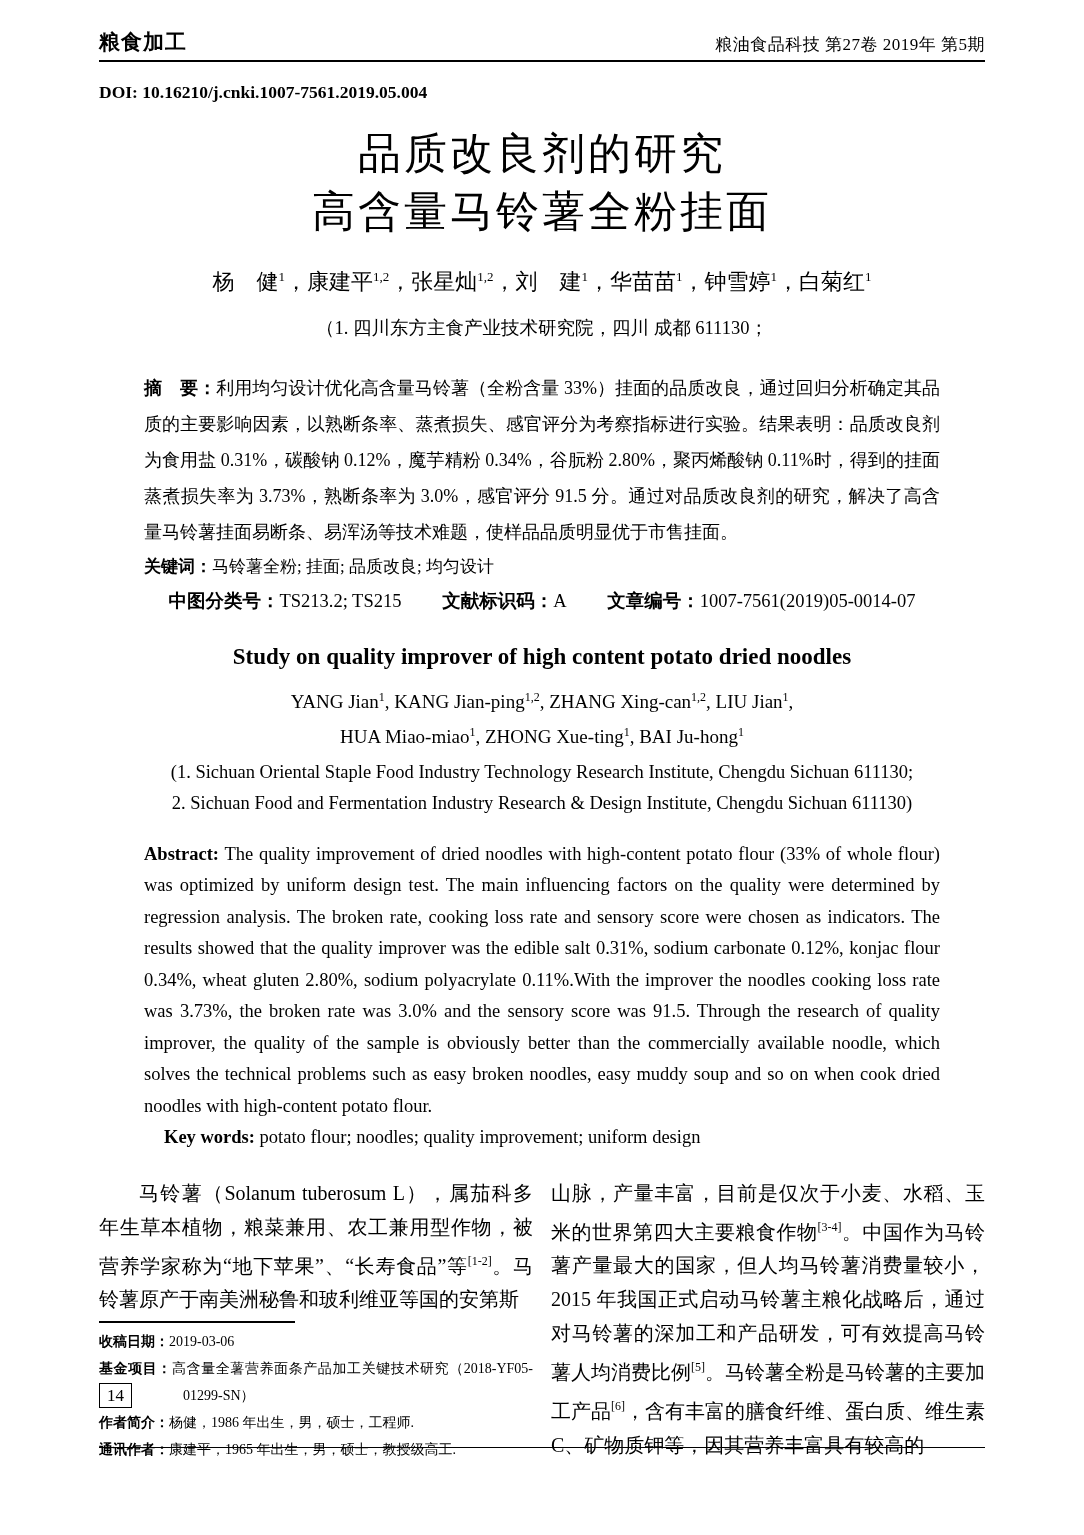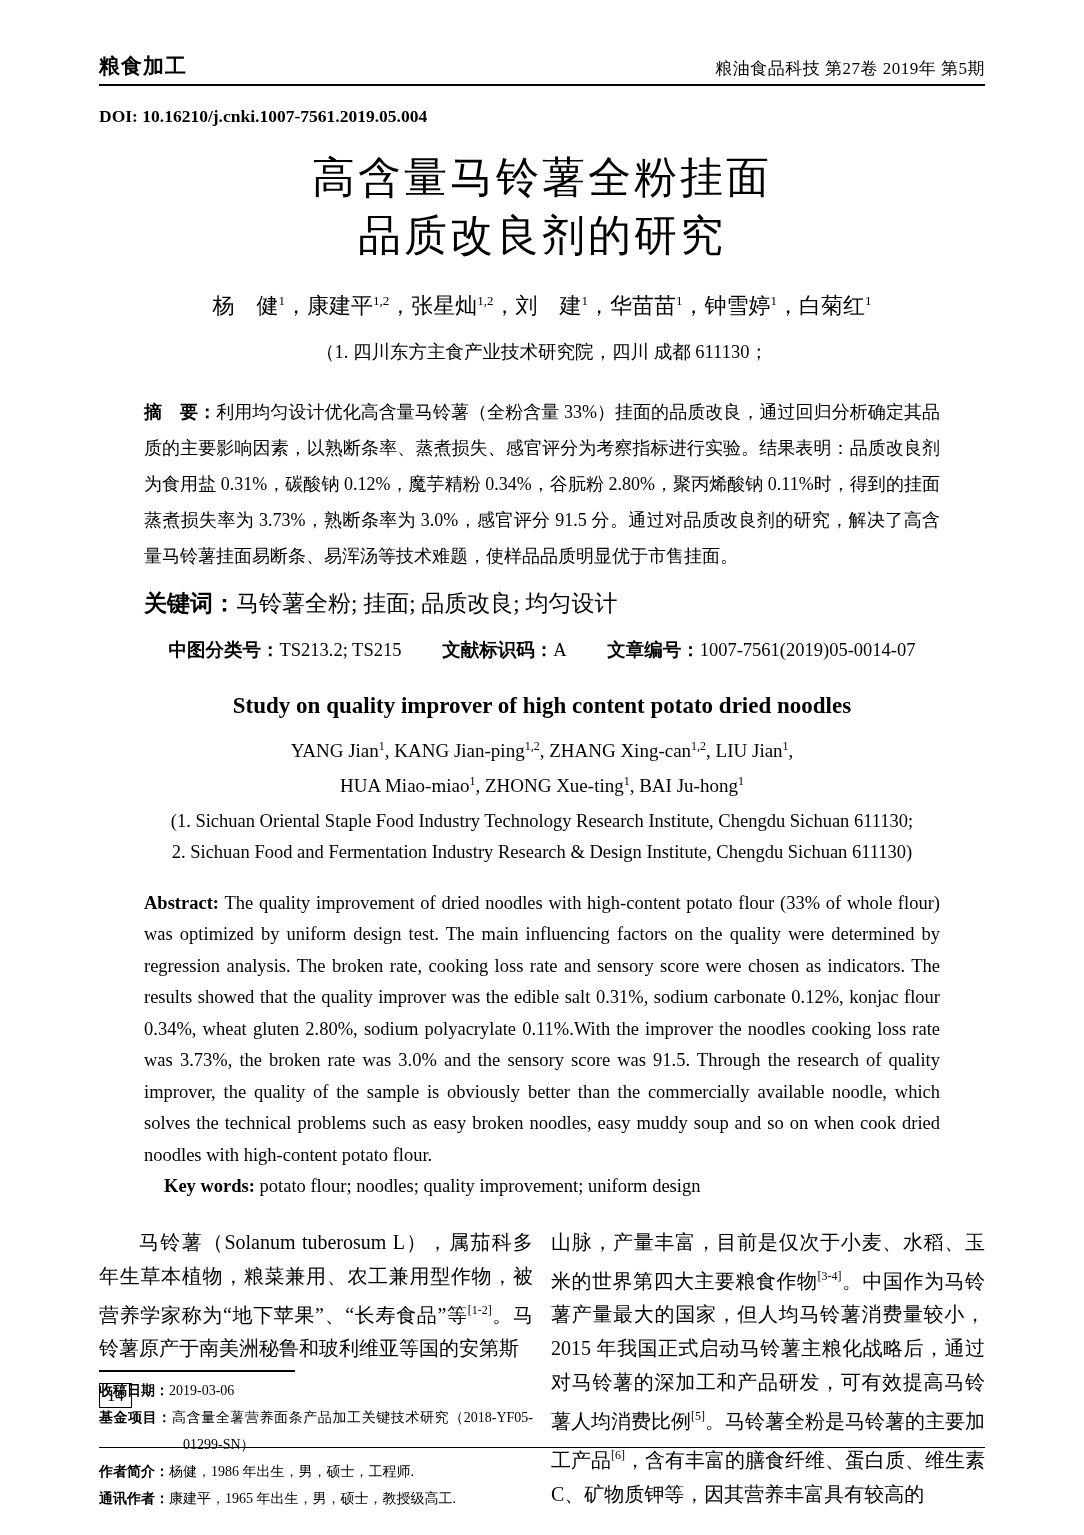--- a/index.html
+++ b/index.html
@@ -1,40 +1,40 @@
 <!DOCTYPE html>
 <html><head>
 <meta charset="utf-8">
 <style>
   html,body { margin:0; padding:0; background:#888; }
   .page {
     position:relative; width:1084px; height:1535px; margin:0 auto;
     background:#ffffff; color:#000;
     font-family:"Liberation Serif","DejaVu Serif",serif;
-    padding:52px 99px 0; box-sizing:border-box; overflow:hidden;
+    padding:28px 99px 0; box-sizing:border-box; overflow:hidden;
   }
   
   .hdr { display:flex; justify-content:space-between; align-items:flex-end;
          border-bottom:2.5px solid #000; padding-bottom:4px; }
   .hdr-left { font-family:"Liberation Sans","DejaVu Sans",sans-serif;
               font-weight:700; font-size:21px; letter-spacing:1px; }
   .hdr-right { font-size:17px; letter-spacing:.5px; }
   .doi { margin-top:20px; font-weight:700; font-size:17.5px; }
   
   .title-cn { margin-top:22px; text-align:center; font-size:43px;
               line-height:58px; letter-spacing:3px; }
   
   .authors-cn { margin-top:26px; text-align:center; font-size:22px; }
   .authors-cn sup { font-size:13px; }
   .affils-cn { margin-top:16px; text-align:center; font-size:18.5px; line-height:31px; }
   
   .blk { font-family:"Liberation Sans","DejaVu Sans",sans-serif; font-weight:700; }
   
   .abs-cn { margin:26px 45px 0; font-size:18px; line-height:36px; text-align:justify; }
-  .kw-cn  { margin:12px 45px; font-size:23px; line-height:34px; }
+  .kw-cn  { margin:0 45px; font-size:17px; line-height:34px; }
   .cls-ln { margin:0 45px; font-size:18.5px; line-height:34px;text-align:center; }
   .cls-ln .gap { display:inline-block; width:2.2em; }
   
   .title-en { margin-top:26px; text-align:center; font-weight:700; font-size:23px; }
   .authors-en { margin-top:12px; text-align:center; font-size:19px; line-height:30px; }
   .authors-en sup { font-size:12px; }
   .affils-en { margin-top:4px; text-align:center; font-size:18.5px; line-height:31px; }
   .abs-en { margin:20px 45px 0; font-size:18.5px; line-height:31.5px; text-align:justify; }
   .kw-en  { margin:0 65px; font-size:18.5px; line-height:31.5px; }
   
@@ -59,22 +59,22 @@
 <div class="page">
 
   <div class="hdr">
     <span class="hdr-left">粮食加工</span>
     <span class="hdr-right">粮油食品科技 第27卷 2019年 第5期</span>
   </div>
 
   <div class="doi">DOI: 10.16210/j.cnki.1007-7561.2019.05.004</div>
 
   <div class="title-cn">
+    <div>品质改良剂的研究</div>
     <div>高含量马铃薯全粉挂面</div>
-    <div>品质改良剂的研究</div>
   </div>
 
   <div class="authors-cn">
     <span><span>杨　健</span><sup>1</sup></span><span><span>，康建平</span><sup>1,2</sup></span><span><span>，张星灿</span><sup>1,2</sup></span><span><span>，刘　建</span><sup>1</sup></span><span><span>，华苗苗</span><sup>1</sup></span><span><span>，钟雪婷</span><sup>1</sup></span><span><span>，白菊红</span><sup>1</sup></span>
   </div>
 
   <div class="affils-cn">
     <div>（1. 四川东方主食产业技术研究院，四川 成都 611130；</div>
   </div>
 

